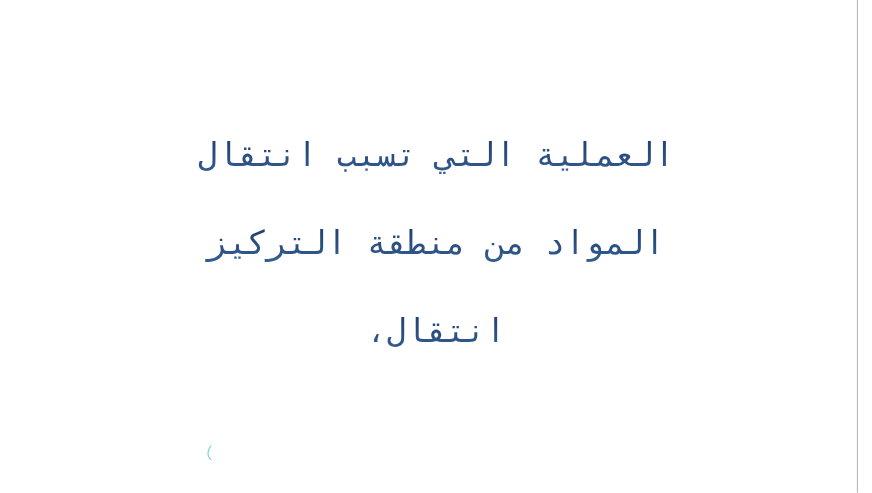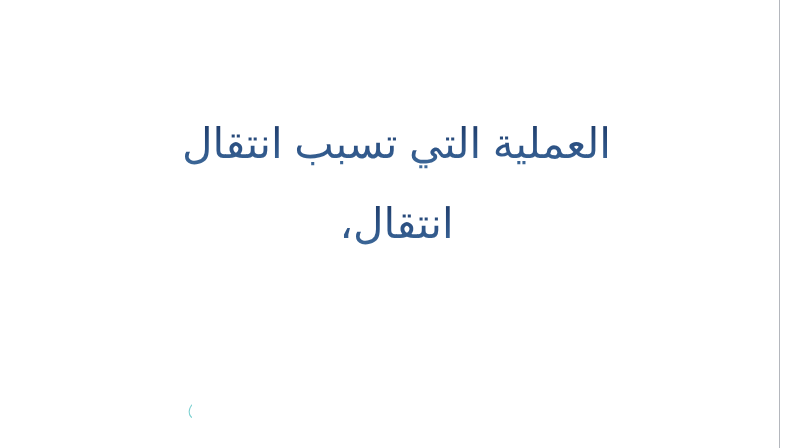--- a/index.html
+++ b/index.html
@@ -40,22 +40,22 @@
     right: 0;
     top: 104px;
     width: 793px;
     text-align: center;
     direction: rtl;
     unicode-bidi: embed;
   }
 
   .headline-line {
     display: block;
-    font-family: Liberation Sans, sans-serif;
-    font-size: 42px;
+    font-family: Liberation Mono, monospace;
+    font-size: 30px;
     line-height: 80px;
     font-weight: 400;
     letter-spacing: 0px;
     white-space: nowrap;
     
     background-image: linear-gradient(to bottom,
         #1b3864 0%,
         #21406f 28%,
         #2f5689 58%,
         #44719f 86%,
@@ -100,20 +100,21 @@
 </style>
 </head>
 <body>
 
 <div id="slide">
 
   <div id="right-rule"></div>
 
   <div id="headline-block">
     <span class="headline-line">العملية التي تسبب انتقال</span>
+    <span class="headline-line">المواد من منطقة التركيز</span>
     <span class="headline-line">انتقال،</span>
   </div>
 
   <div id="brand-logo">
     <svg viewBox="0 0 180 76" xmlns="http://www.w3.org/2000/svg">
       <text class="logo-word" x="174" y="58" text-anchor="end">موسوعة</text>
     </svg>
   </div>
 
 </div>

